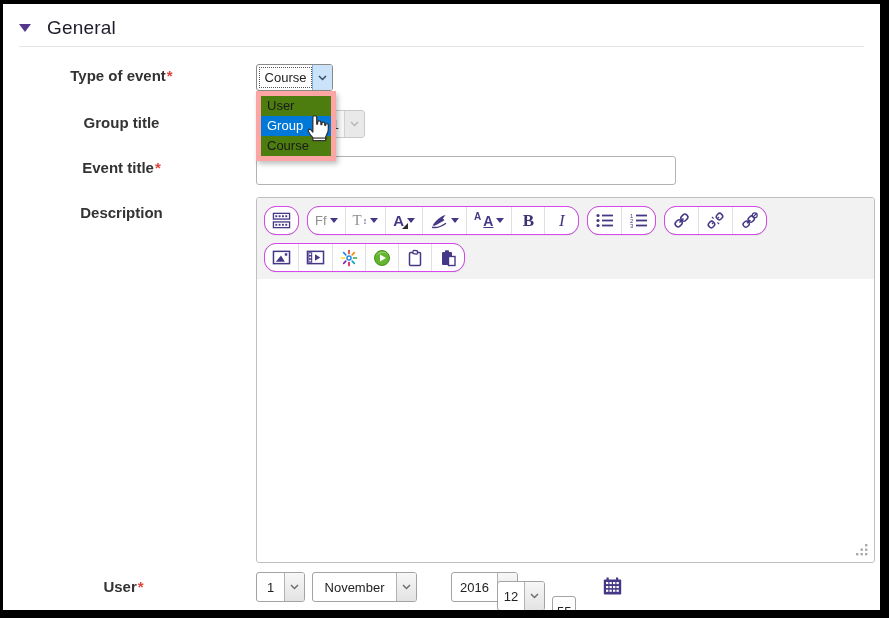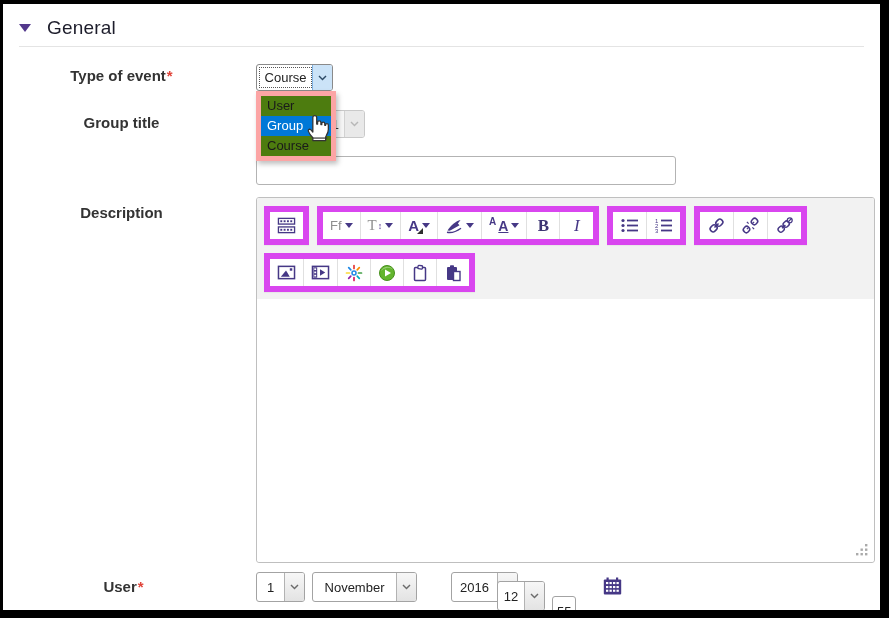--- a/index.html
+++ b/index.html
@@ -38,21 +38,21 @@
   .sel-disabled .arrow { background:#e9e9e9; border-left-color:#d2d2d2; color:#b7b7b7; }
 
   
   .text-input { position:absolute; left:253px; top:152px; width:420px; height:29px; border:1px solid #b3b3b3; border-radius:3px; padding:0 8px; font-size:13px; font-family:"Liberation Sans",sans-serif; color:#222; outline:none; }
 
   
   .editor { position:absolute; left:253px; top:193px; width:619px; height:366px; border:1px solid #bfbfbf; border-radius:3px; background:#fff; display:flex; flex-direction:column; }
   .toolbar { background:#f2f2f2; padding:8px 7px 7px 7px; border-radius:2px 2px 0 0; }
   .trow { display:flex; gap:8px; }
   .trow + .trow { margin-top:8px; }
-  .tgroup { display:inline-flex; background:#701a75; border:6px solid #d946ef; border-radius:0; overflow:hidden; box-shadow:0 1px 1px rgba(0,0,0,.04); }
+  .tgroup { display:inline-flex; background:#701a75; border:1px solid #d946ef; border-radius:12px; overflow:hidden; box-shadow:0 1px 1px rgba(0,0,0,.04); }
   .tbtn { height:27px; min-width:33px; padding:0 7px; display:flex; align-items:center; justify-content:center; gap:3px; background:#fff; border:0; border-right:1px solid #e0e0e0; cursor:pointer; position:relative; }
   .tbtn:last-child { border-right:0; }
   .trow2 .tbtn { min-width:31px; }
   .caret { width:0; height:0; border-left:4px solid transparent; border-right:4px solid transparent; border-top:5px solid #463886; }
   .g-ff { color:#8f8f8f; font-size:13px; }
   .g-T { color:#8f8f8f; font-size:15px; font-family:"Liberation Serif",serif; }
   .g-updown { color:#53388c; font-size:9px; margin-left:-2px; }
   .g-A { color:#463886; font-weight:bold; font-size:15px; position:relative; }
   .g-A .corner { position:absolute; right:-4px; bottom:0; width:0; height:0; border-left:6px solid transparent; border-bottom:6px solid #2e2e2e; }
   .g-sup { color:#463886; font-size:10px; font-weight:bold; position:relative; top:-4px; }
@@ -109,20 +109,23 @@
   </div>
   <div class="sel sel-disabled" style="left:253px; top:106px; width:109px; height:28px;">
     <span class="val">1</span>
     <span class="arrow">
       <svg class="icon" width="9" height="6" viewBox="0 0 9 6">
           <path d="M1 1 L4.5 4.6 L8 1" fill="none" stroke="currentColor" stroke-width="1.4"></path>
         </svg>
     </span>
   </div>
 
+  <div class="flabel" style="top:155px;">
+    <span>Event title</span><span class="req">*</span>
+  </div>
   <input class="text-input" type="text" value="" style="">
 
   <div class="flabel" style="top:200px;">
     <span>Description</span>
   </div>
 
   <div class="editor">
     <div class="toolbar">
       <div class="trow">
         <div class="tgroup">

